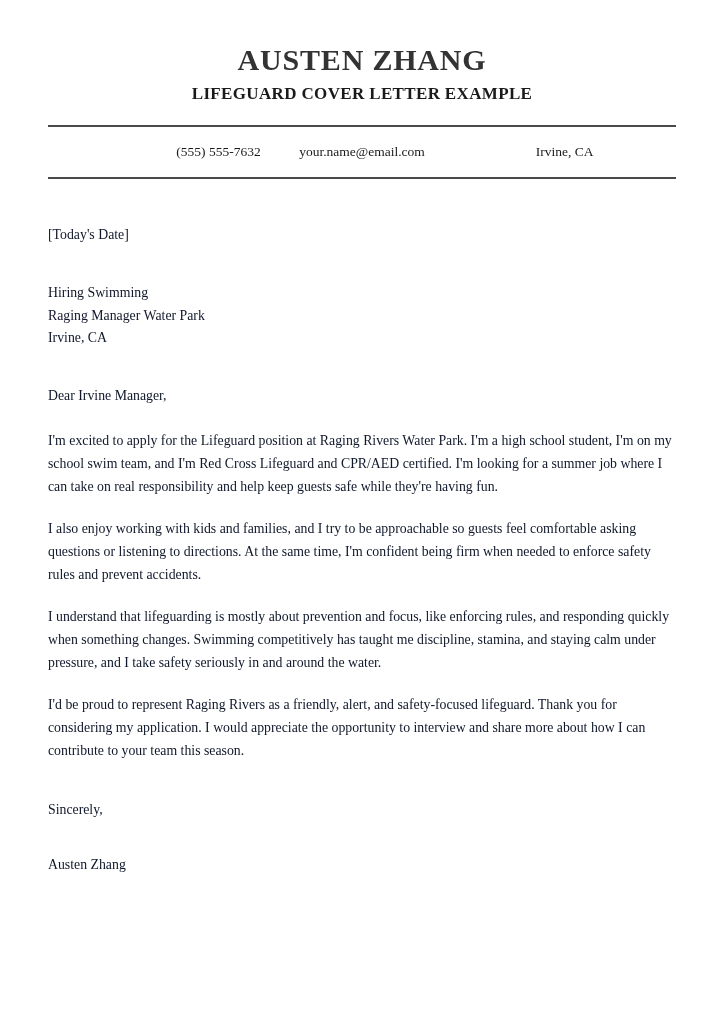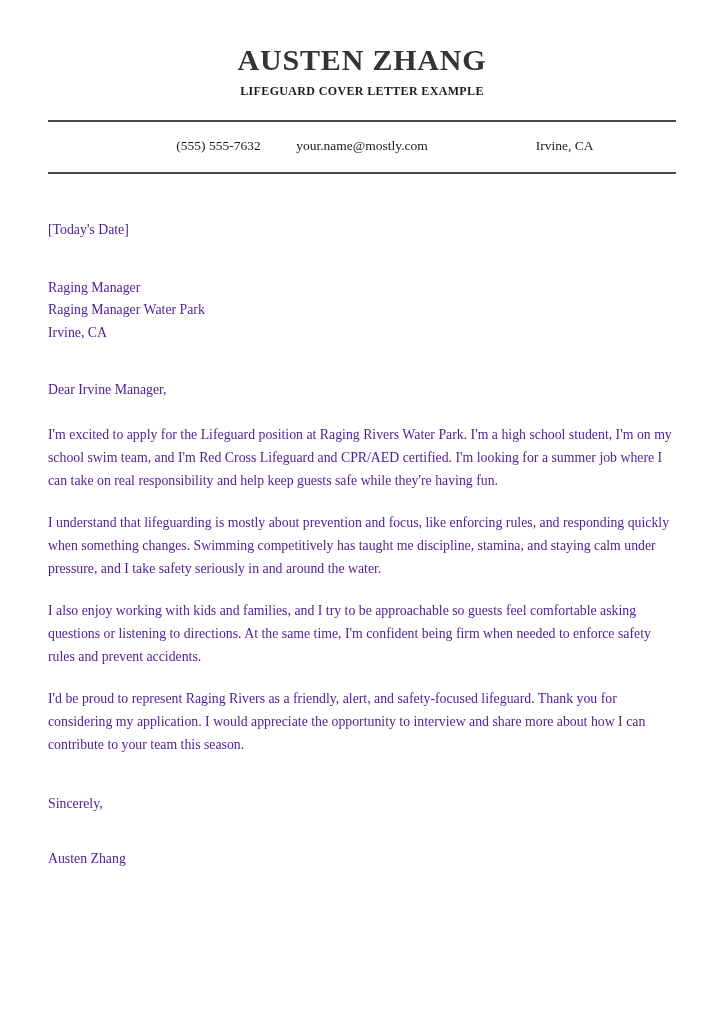--- a/index.html
+++ b/index.html
@@ -40,21 +40,21 @@
     font-size: 30px;
     font-weight: bold;
     letter-spacing: 0.8px;
     color: #333333;
     line-height: 1.08;
     margin: 0;
   }
 
   .letter-subtitle {
     font-family: "Liberation Serif", "DejaVu Serif", serif;
-    font-size: 12px;
+    font-size: 17px;
     font-weight: bold;
     letter-spacing: 0.35px;
     color: #1a1a1a;
     text-transform: uppercase;
     margin: 9px 0 0 0;
     line-height: 1.1;
   }
 
   .rule {
     border: 0;
@@ -84,21 +84,21 @@
   }
   .contact-item.left   { text-align: right; }
   .contact-item.middle { text-align: center; }
   .contact-item.right  { text-align: center; }
 
   
   .letter-body {
     padding-top: 44px;
     font-size: 13.8px;
     line-height: 23px;
-    color: #4c1d95;
+    color: #0f172a;
     text-align: left;
   }
 
   .date-line {
     margin: 0 0 36px 0;
   }
 
   .recipient-block {
     margin: 0 0 34px 0;
   }
@@ -135,41 +135,41 @@
 
     <div class="letterhead">
       <h1 class="applicant-name">AUSTEN ZHANG</h1>
       <div class="letter-subtitle">LIFEGUARD COVER LETTER EXAMPLE</div>
     </div>
 
     <hr class="rule rule-top">
 
     <div class="contact-bar">
       <div class="contact-item left">(555) 555-7632</div>
-      <div class="contact-item middle">your.name@mostly.com</div>
+      <div class="contact-item middle">your.name@email.com</div>
       <div class="contact-item right">Irvine, CA</div>
     </div>
 
     <hr class="rule rule-bottom">
 
     <div class="letter-body">
 
       <p class="date-line">[Today's Date]</p>
 
       <div class="recipient-block">
-        <p class="recipient-line">Raging Manager</p>
+        <p class="recipient-line">Hiring Swimming</p>
         <p class="recipient-line">Raging Manager Water Park</p>
         <p class="recipient-line">Irvine, CA</p>
       </div>
 
       <p class="salutation">Dear Irvine Manager,</p>
 
       <p class="body-paragraph">I'm excited to apply for the Lifeguard position at Raging Rivers Water Park. I'm a high school student, I'm on my school swim team, and I'm Red Cross Lifeguard and CPR/AED certified. I'm looking for a summer job where I can take on real responsibility and help keep guests safe while they're having fun.</p>
+      <p class="body-paragraph">I also enjoy working with kids and families, and I try to be approachable so guests feel comfortable asking questions or listening to directions. At the same time, I'm confident being firm when needed to enforce safety rules and prevent accidents.</p>
       <p class="body-paragraph">I understand that lifeguarding is mostly about prevention and focus, like enforcing rules, and responding quickly when something changes. Swimming competitively has taught me discipline, stamina, and staying calm under pressure, and I take safety seriously in and around the water.</p>
-      <p class="body-paragraph">I also enjoy working with kids and families, and I try to be approachable so guests feel comfortable asking questions or listening to directions. At the same time, I'm confident being firm when needed to enforce safety rules and prevent accidents.</p>
       <p class="body-paragraph">I'd be proud to represent Raging Rivers as a friendly, alert, and safety-focused lifeguard. Thank you for considering my application. I would appreciate the opportunity to interview and share more about how I can contribute to your team this season.</p>
 
       <div class="closing-block">
         <p class="closing-phrase">Sincerely,</p>
         <p class="signature-name">Austen Zhang</p>
       </div>
 
     </div>
   </div>
 </div>

